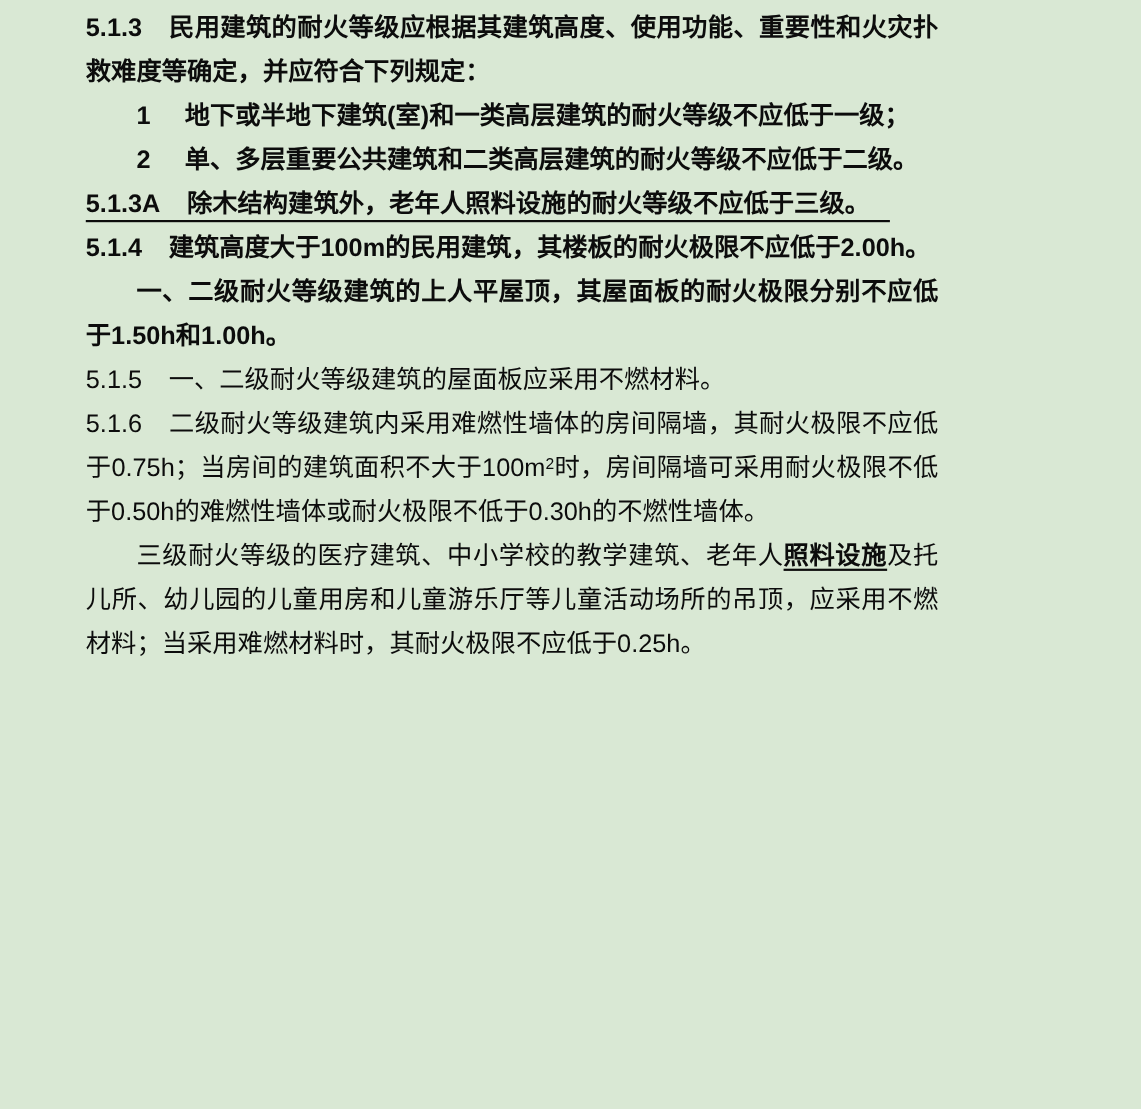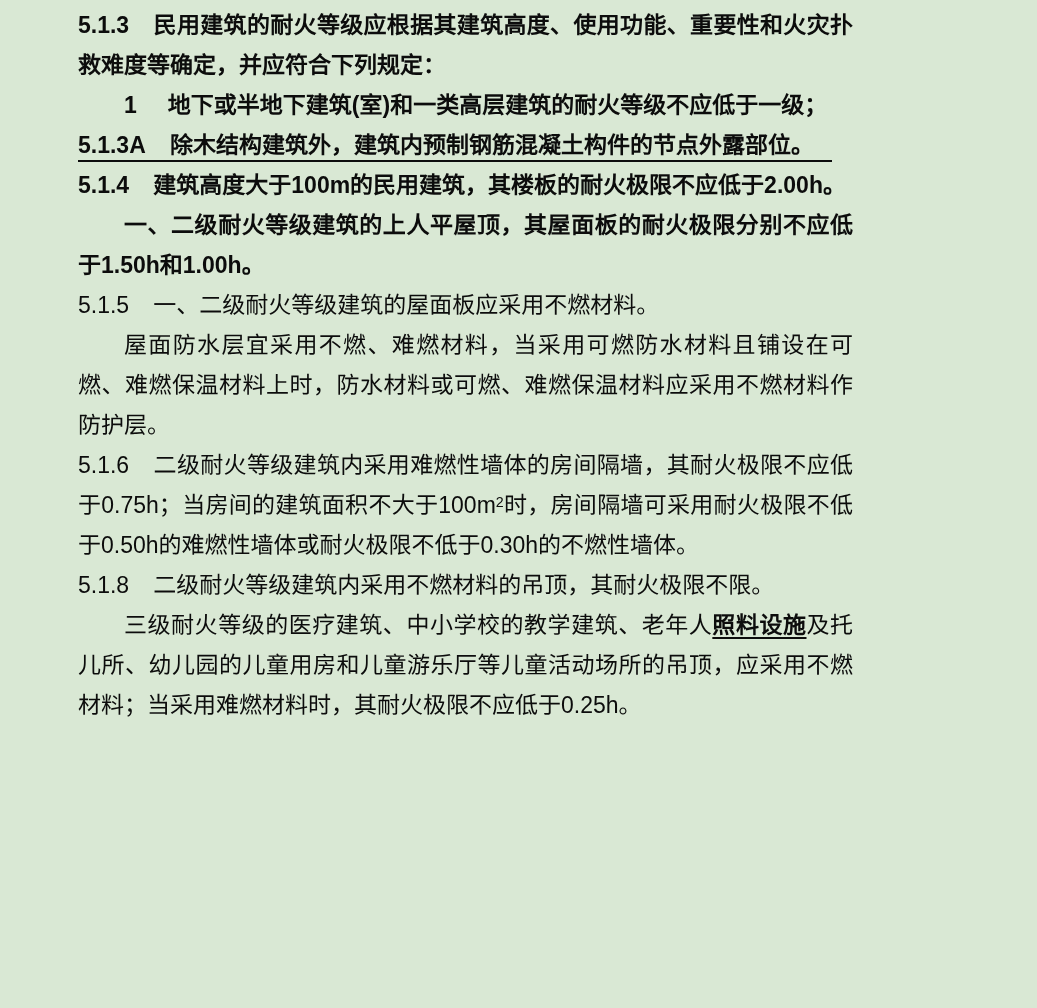--- a/index.html
+++ b/index.html
@@ -55,34 +55,33 @@
 </style>
 </head>
 <body style="background: rgb(217, 232, 212); color: rgb(12, 12, 12);">
 
 <main class="page">
 
   <p class="clause bold"><span class="num">5.1.3</span><span class="t">民用建筑的耐火等级应根据其建筑高度、使用功能、重要性和火灾扑救难度等确定，并应符合下列规定：</span></p>
 
   <p class="clause bold ind"><span class="num">1</span><span class="t">地下或半地下建筑(室)和一类高层建筑的耐火等级不应低于一级；</span></p>
 
+  <p class="clause bold ind"><span class="num">2</span><span class="t">单、多层重要公共建筑和二类高层建筑的耐火等级不应低于二级。</span></p>
 
-  <p class="clause bold"><span class="uline"><span class="num">5.1.3A</span><span class="t">除木结构建筑外，建筑内预制钢筋混凝土构件的节点外露部位。</span></span></p>
+  <p class="clause bold"><span class="uline"><span class="num">5.1.3A</span><span class="t">除木结构建筑外，老年人照料设施的耐火等级不应低于三级。</span></span></p>
 
   <p class="clause bold"><span class="num">5.1.4</span><span class="t">建筑高度大于100m的民用建筑，其楼板的耐火极限不应低于2.00h。</span></p>
 
   <p class="clause bold ind"><span class="t">一、二级耐火等级建筑的上人平屋顶，其屋面板的耐火极限分别不应低于1.50h和1.00h。</span></p>
 
   <p class="clause"><span class="num">5.1.5</span><span class="t">一、二级耐火等级建筑的屋面板应采用不燃材料。</span></p>
 
-  <p class="clause ind"><span class="t">屋面防水层宜采用不燃、难燃材料，当采用可燃防水材料且铺设在可燃、难燃保温材料上时，防水材料或可燃、难燃保温材料应采用不燃材料作防护层。</span></p>
 
   <p class="clause"><span class="num">5.1.6</span><span class="t">二级耐火等级建筑内采用难燃性墙体的房间隔墙，其耐火极限不应低于0.75h；当房间的建筑面积不大于100m</span><sup>2</sup><span class="t">时，房间隔墙可采用耐火极限不低于0.50h的难燃性墙体或耐火极限不低于0.30h的不燃性墙体。</span></p>
 
 
 
-  <p class="clause"><span class="num">5.1.8</span><span class="t">二级耐火等级建筑内采用不燃材料的吊顶，其耐火极限不限。</span></p>
 
   <p class="clause ind"><span class="t">三级耐火等级的医疗建筑、中小学校的教学建筑、老年人</span><span class="u t">照料设施</span><span class="t">及托儿所、幼儿园的儿童用房和儿童游乐厅等儿童活动场所的吊顶，应采用不燃材料；当采用难燃材料时，其耐火极限不应低于0.25h。</span></p>
 
 
 
 </main>
 
 </body></html>

